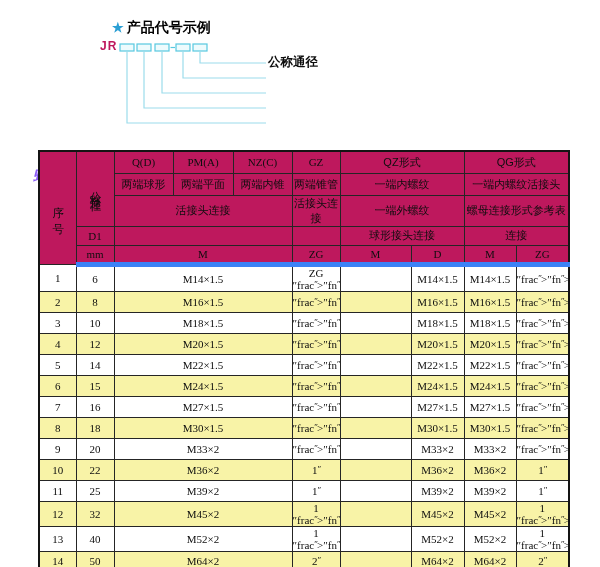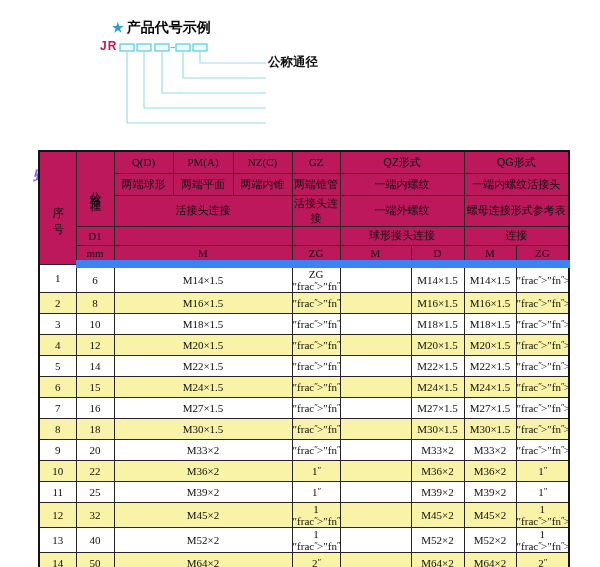--- a/index.html
+++ b/index.html
@@ -41,21 +41,21 @@
     border-collapse:collapse; table-layout:fixed;
     border:2px solid #141414;
   }
   .ref-table th, .ref-table td {
     border:1px solid #252525; text-align:center; vertical-align:middle;
     padding:0; overflow:hidden; font-weight:normal; color:#0e0e0e;
   }
   .ref-table thead th { background:#be185d; font-size:11px; }
   .ref-table thead tr.hr-a { height:22px; }
   .ref-table thead tr.hr-b { height:19px; }
-  .ref-table thead tr:last-child th { border-bottom:8px solid #3b82f6; }
+  .ref-table thead tr:last-child th { border-bottom:5px solid #3b82f6; }
   .lat { font-family:"Liberation Serif", serif; font-size:11.5px; }
   .vert {
     writing-mode:vertical-rl; text-orientation:upright;
     font-size:11.5px; display:inline-block;
   }
   .vert.seq { letter-spacing:18px; margin-top:16px; }
   .vert.dn  { letter-spacing:3px; }
   .ref-table tbody td {
     height:21px; background:#ffffff;
     font-family:"Liberation Serif", serif; font-size:11px;

